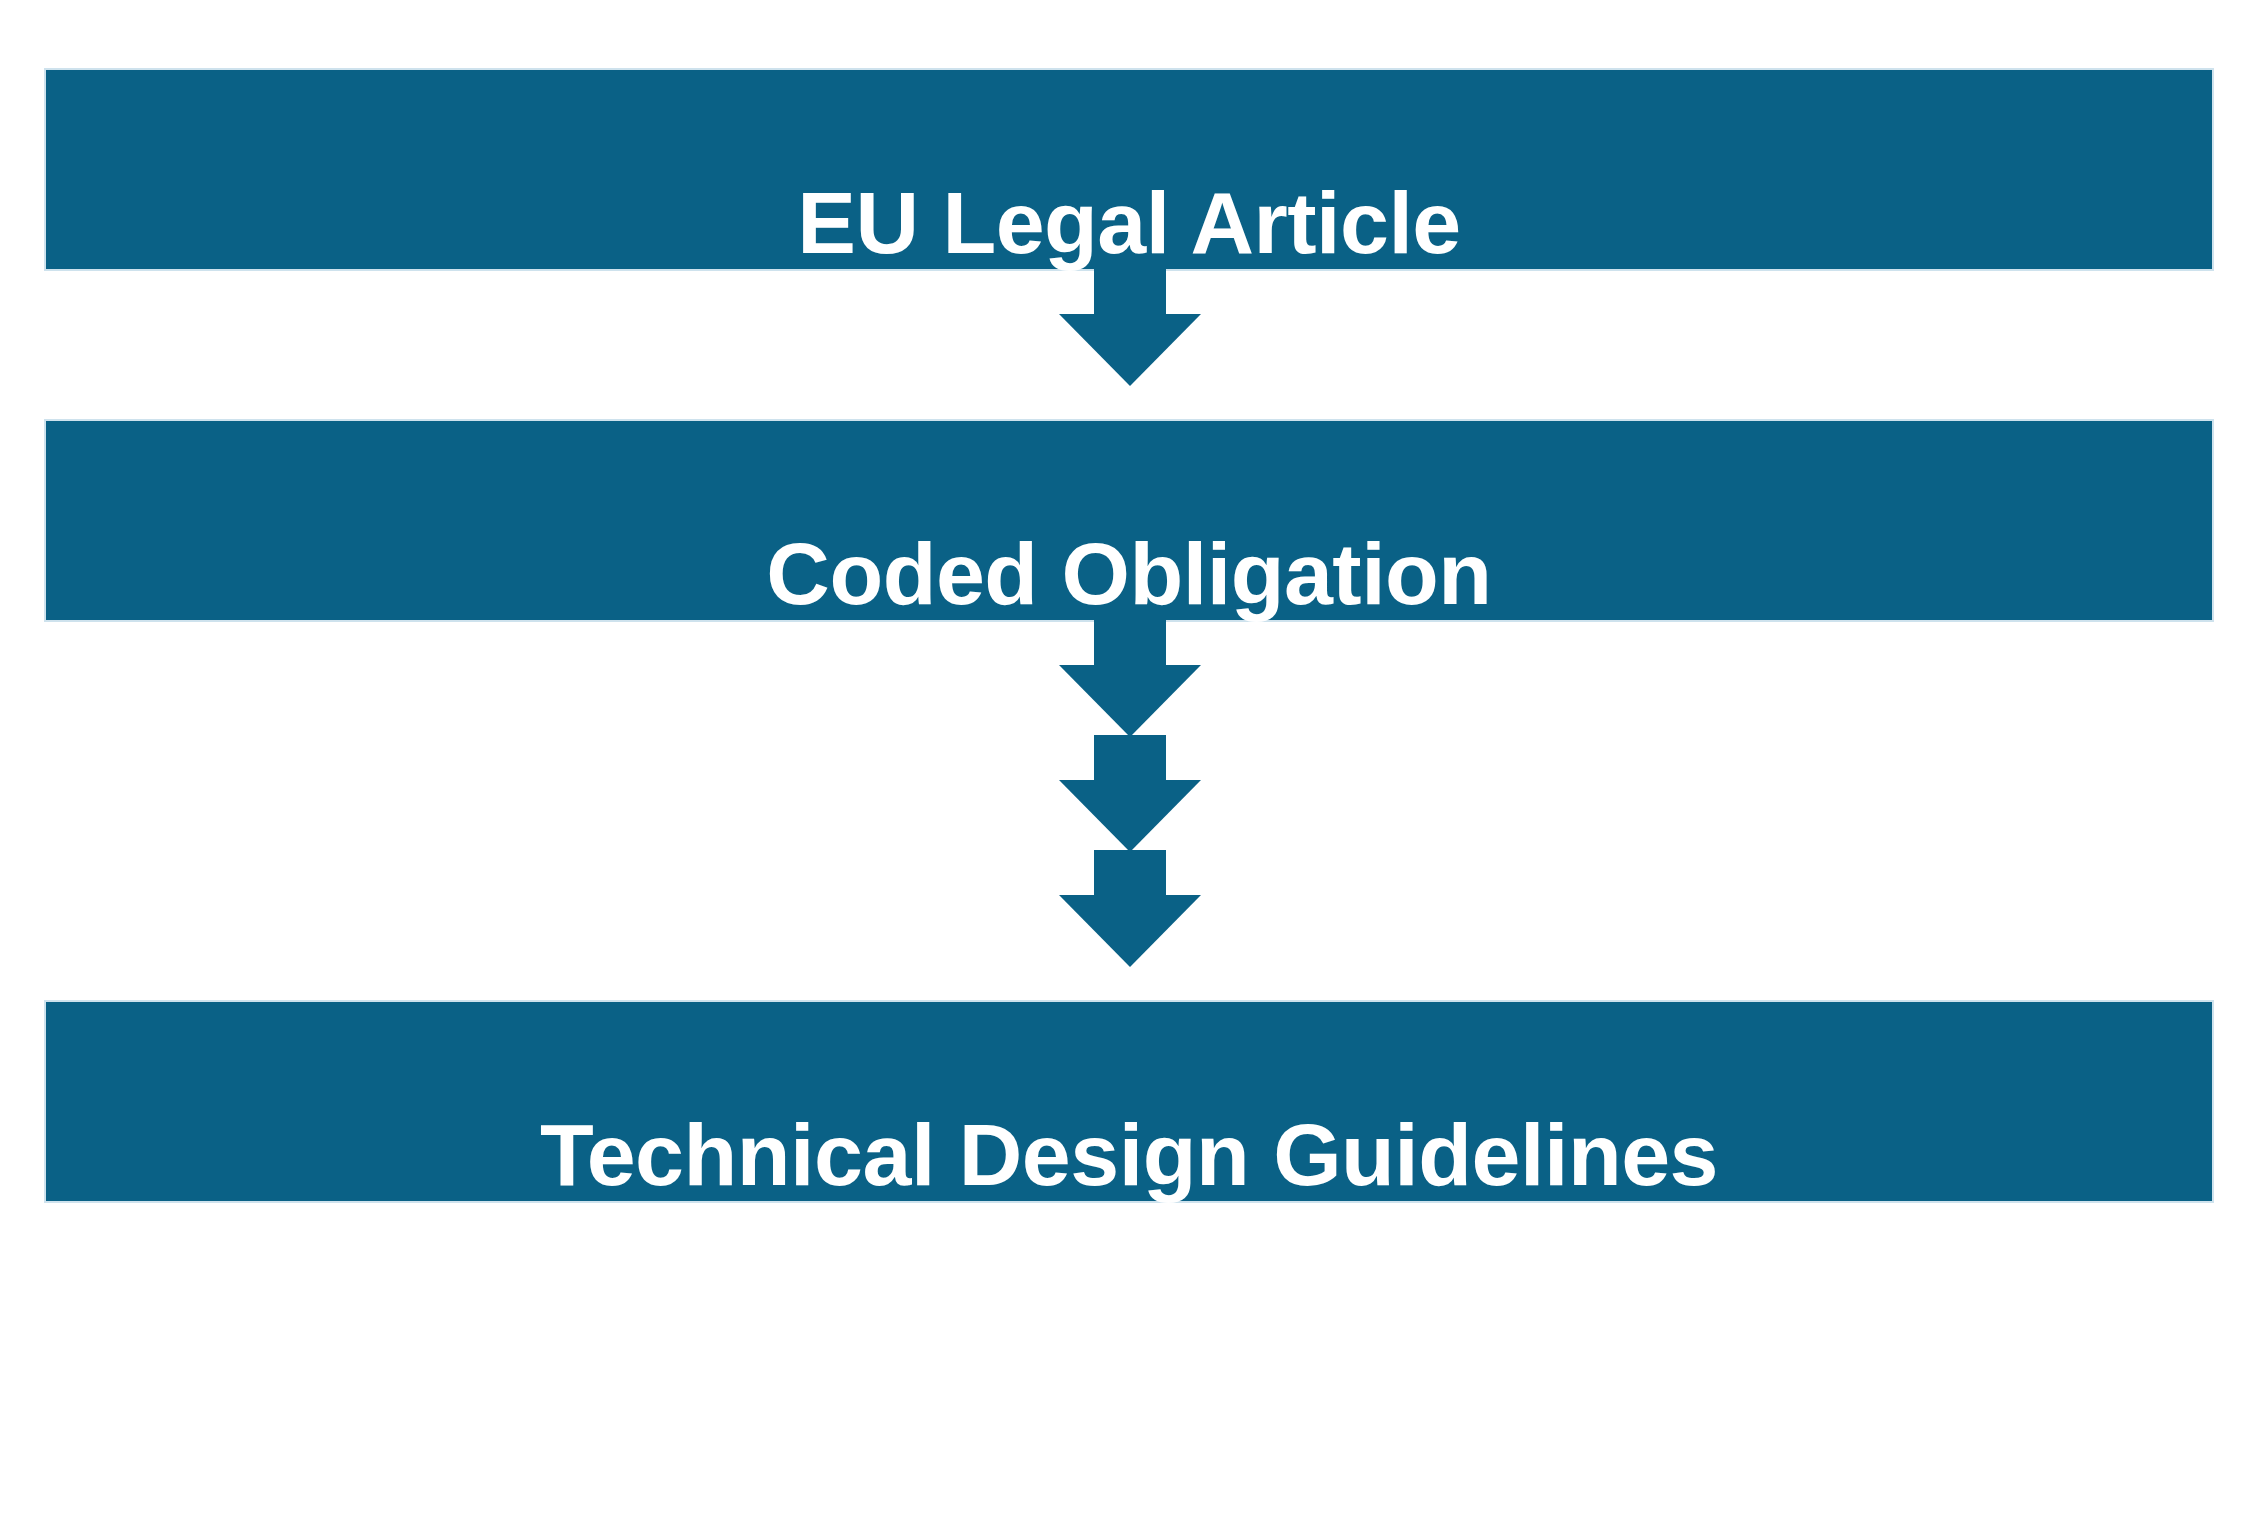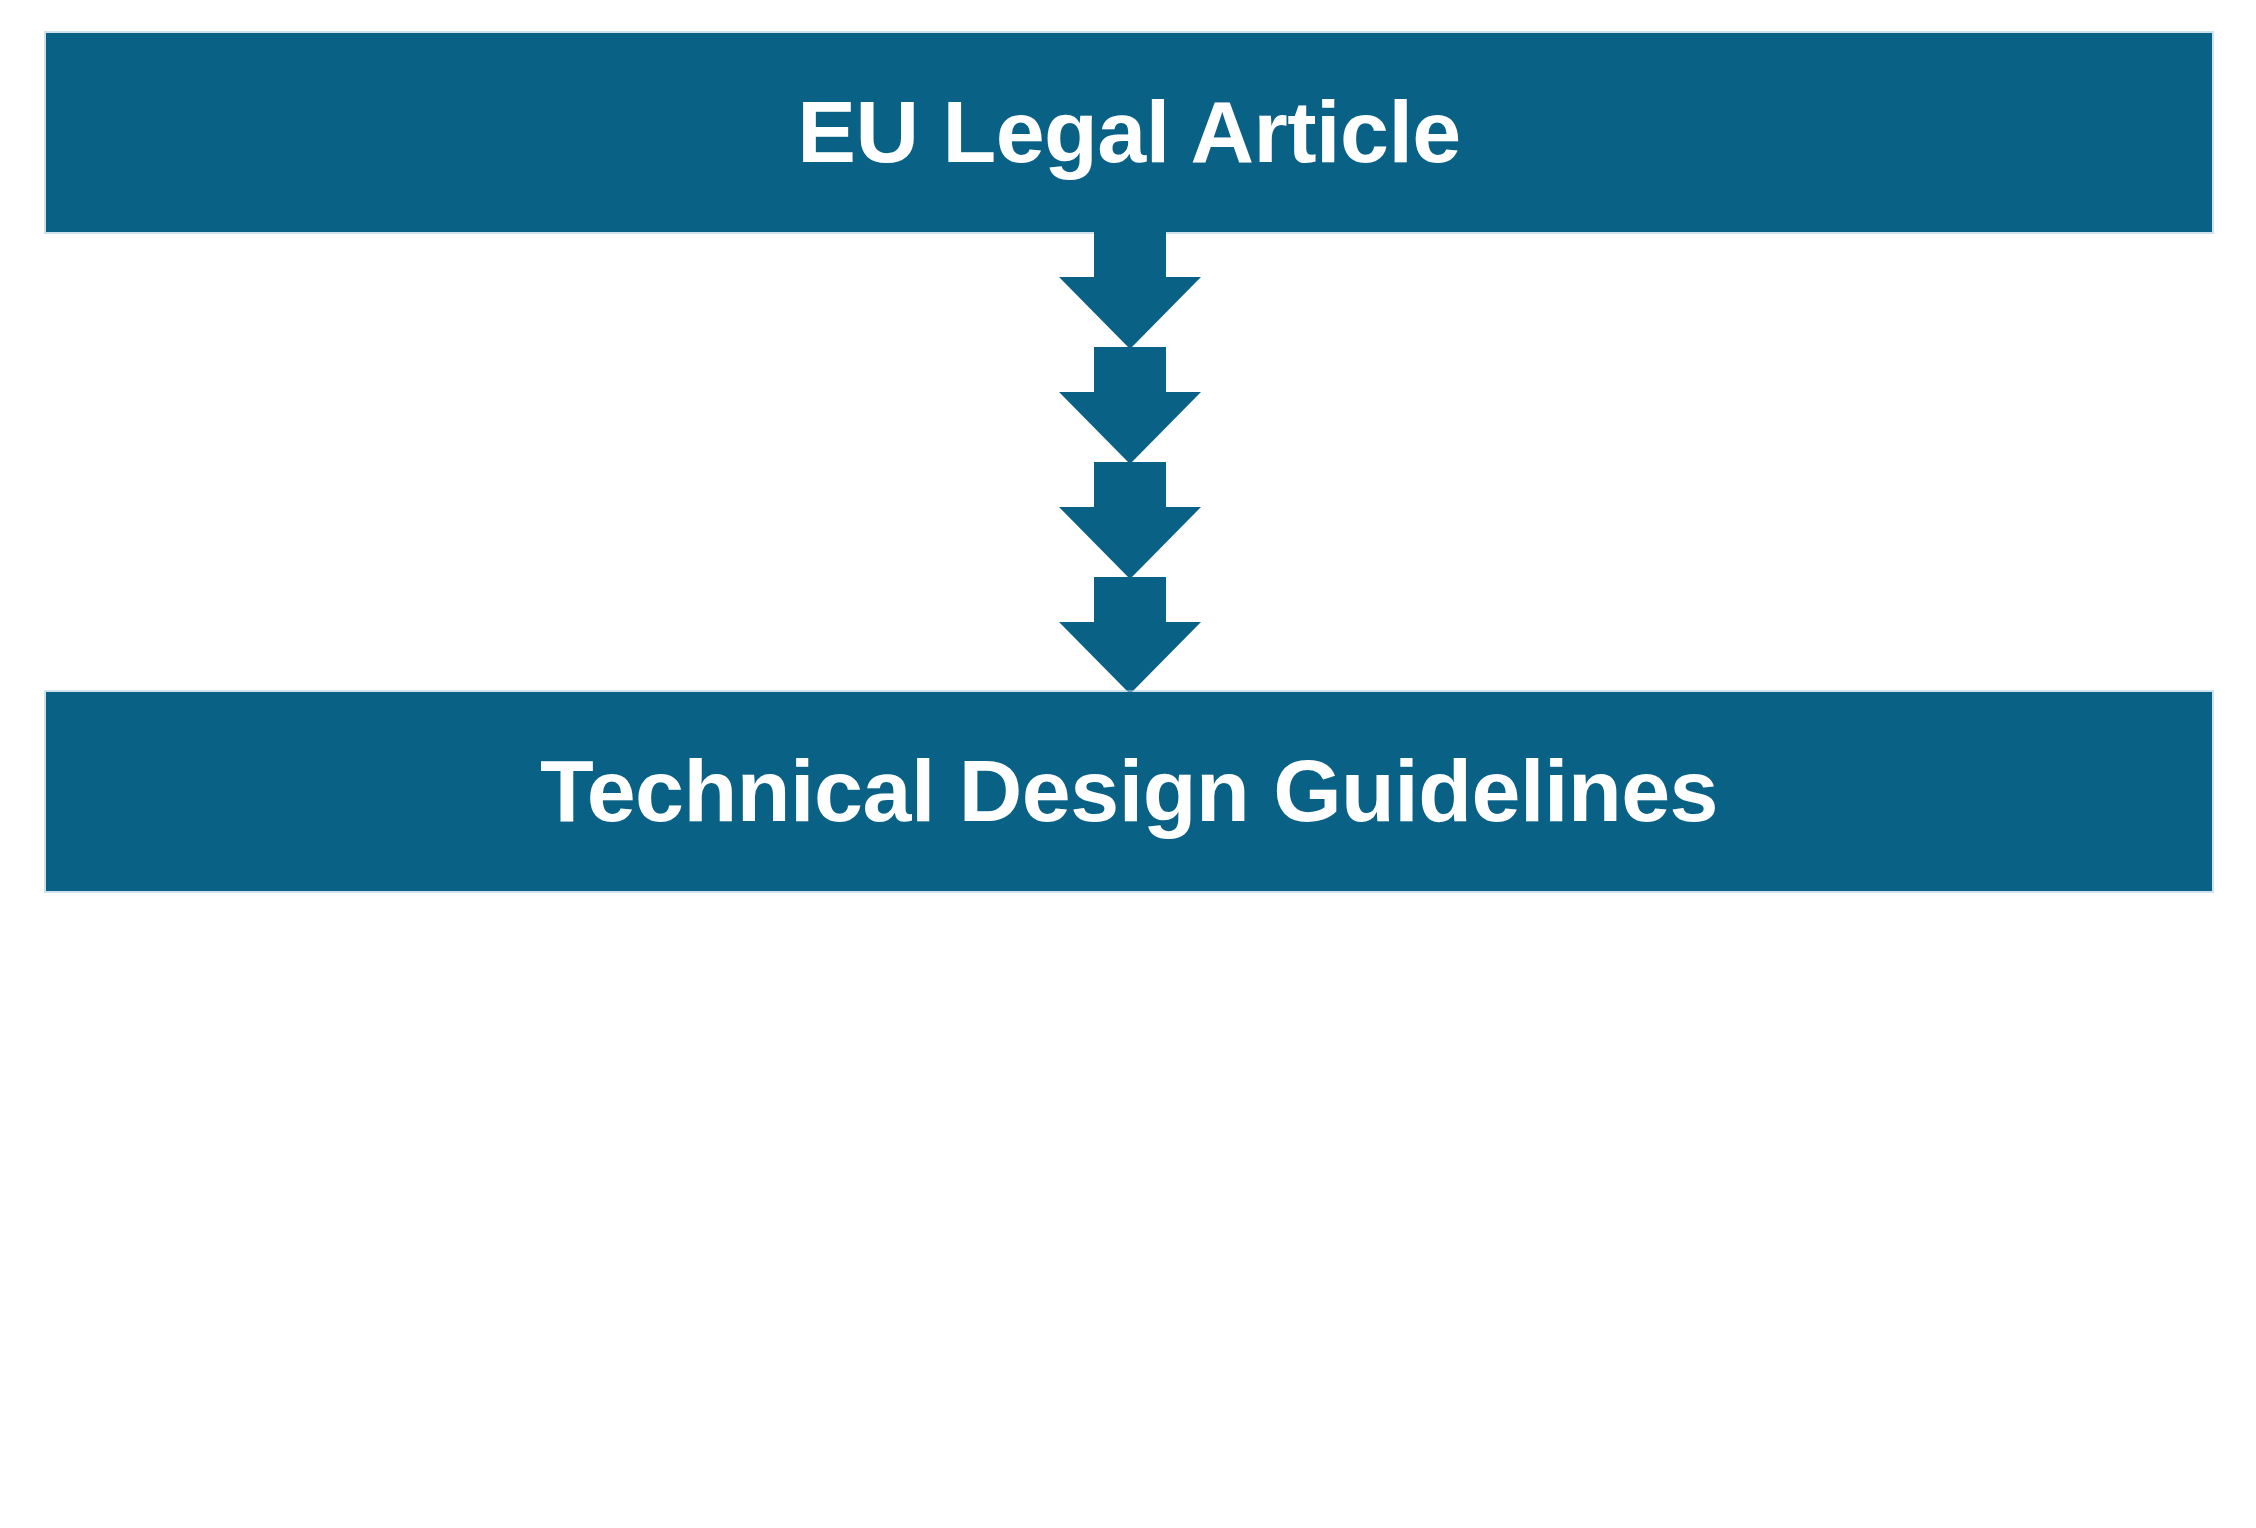--- a/index.html
+++ b/index.html
@@ -25,23 +25,24 @@
     width: 2166px;
     height: 1445px;
   }
   .node {
     position: relative;
     width: 2166px;
     height: 199px;
     background: #0a6186;
     box-shadow: 0 0 0 2px rgba(166, 203, 222, 0.55);
     display: flex;
-    align-items: center;
+    align-items: flex-end;
     justify-content: center;
     box-sizing: border-box;
+    margin-top: 37px;
   }
   .node-label {
     color: #ffffff;
     font-family: "Liberation Sans", sans-serif;
     font-size: 88px;
     font-weight: bold;
     line-height: 1.05;
     letter-spacing: -0.5px;
     text-align: center;
     white-space: nowrap;
@@ -89,20 +90,23 @@
       <span class="node-label">EU Legal Article</span>
     </div>
 
     <div class="connector">
       <div class="arrow">
         <div class="arrow-shaft"></div>
         <div class="arrow-head"></div>
       </div>
     </div>
 
+    <div class="node">
+      <span class="node-label">Coded Obligation</span>
+    </div>
 
     <div class="connector">
       <div class="arrow">
         <div class="arrow-shaft"></div>
         <div class="arrow-head"></div>
       </div>
     </div>
 
 
     <div class="connector">

